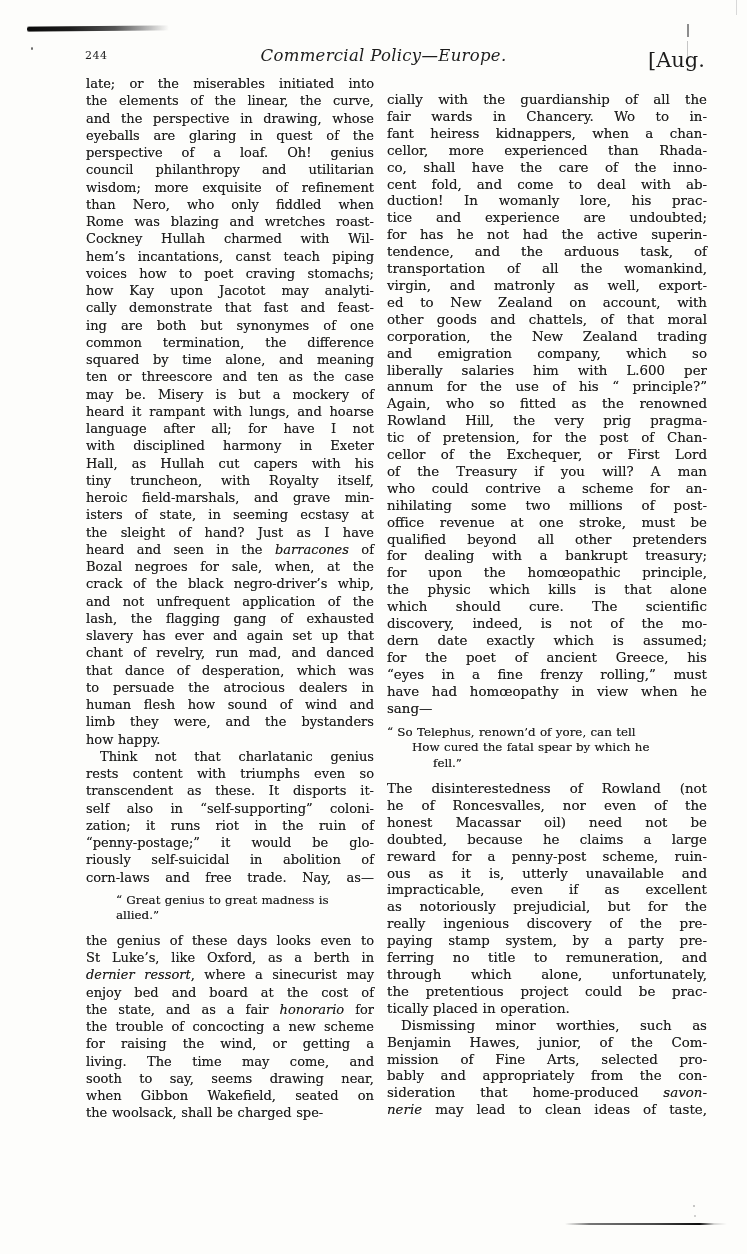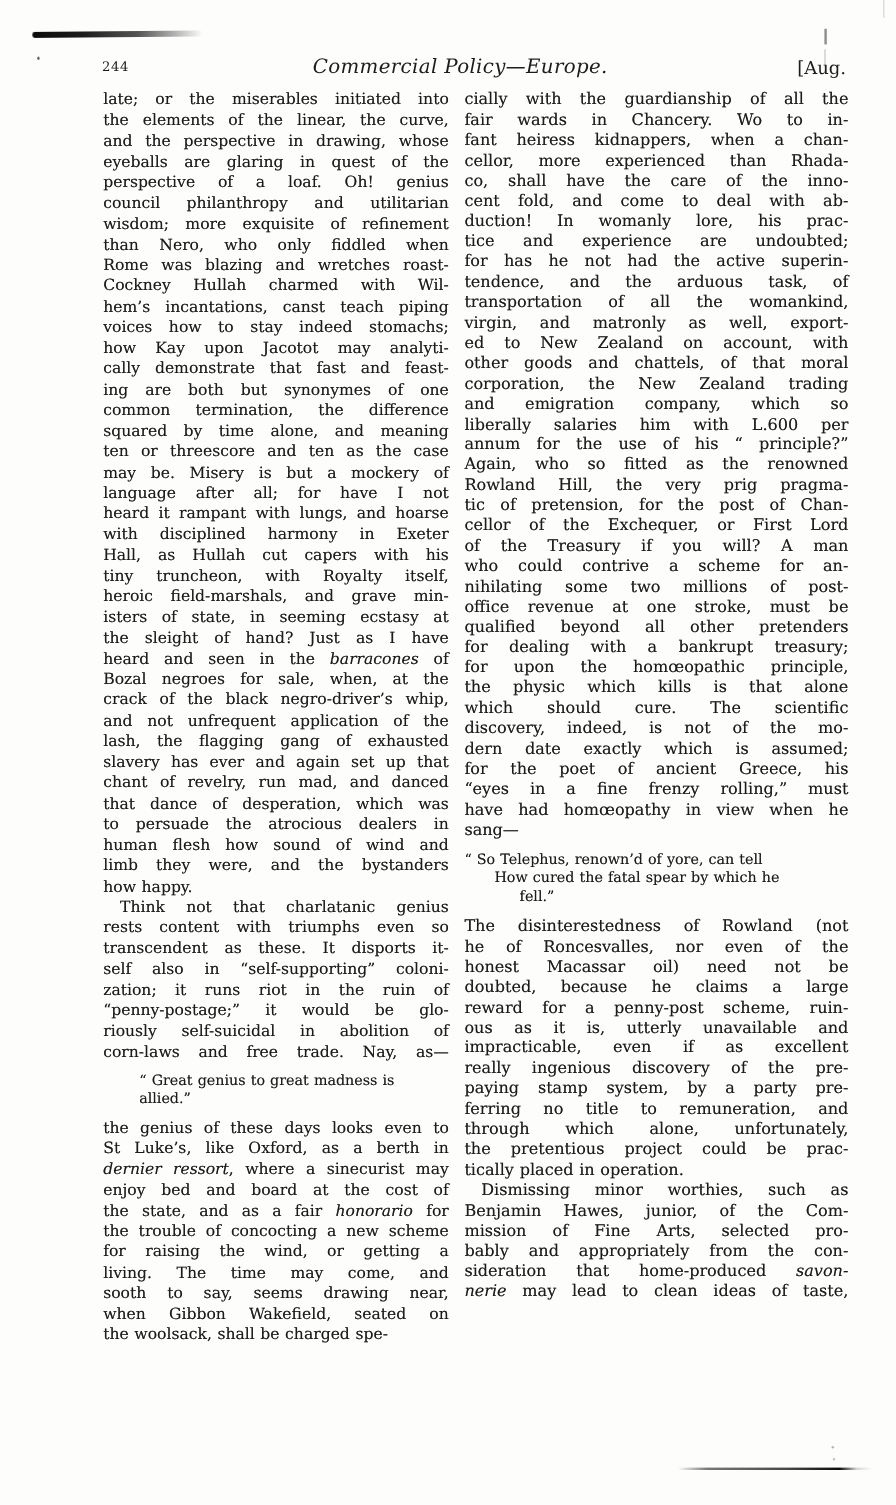--- a/index.html
+++ b/index.html
@@ -8,25 +8,25 @@
     background:#fdfdfb;
     font-family:"DejaVu Serif","Liberation Serif",serif;
     color:#1c1c1c;
     -webkit-font-smoothing:antialiased;
   }
   .page{position:absolute;inset:0;}
   
   .hdr-num{position:absolute;left:85px;top:49px;font-size:11px;letter-spacing:.5px;}
   .hdr-title{position:absolute;left:20px;right:0;top:46px;text-align:center;
     font-style:italic;font-size:16.5px;letter-spacing:.3px;}
-  .hdr-issue{position:absolute;right:42px;top:48px;font-size:15px;}
+  .hdr-issue{position:absolute;right:42px;top:48px;font-size:21px;}
   
   .col{position:absolute;text-shadow:0 0 .4px rgba(20,20,20,.55);}
   #col-left{left:86px;top:75px;width:288px;font-size:13px;line-height:17.25px;}
-  #col-right{left:387px;top:76px;width:320px;font-size:13.4px;line-height:16.9px;}
+  #col-right{left:387px;top:92px;width:320px;font-size:13.4px;line-height:16.9px;}
   .ln{text-align:justify;text-align-last:justify;word-spacing:.5px;}
   .ln.e{text-align-last:left;}
   .ln.i{text-indent:14px;}
   .ln.q{font-size:11.9px;text-align:left;text-align-last:left;line-height:15.5px;}
   .ln.in1{padding-left:30px;}
   .ln.in2{padding-left:25px;}
   .ln.in3{padding-left:46px;}
   .ln.mt{margin-top:7px;}
   .ln.mb{margin-bottom:8px;}
   .ln.mt2{margin-top:10px;}
@@ -67,30 +67,30 @@
       <div class="ln">the elements of the linear, the curve,</div>
       <div class="ln">and the perspective in drawing, whose</div>
       <div class="ln">eyeballs are glaring in quest of the</div>
       <div class="ln">perspective of a loaf. Oh! genius</div>
       <div class="ln">council philanthropy and utilitarian</div>
       <div class="ln">wisdom; more exquisite of refinement</div>
       <div class="ln">than Nero, who only fiddled when</div>
       <div class="ln">Rome was blazing and wretches roast-</div>
       <div class="ln">Cockney Hullah charmed with Wil-</div>
       <div class="ln">hem’s incantations, canst teach piping</div>
-      <div class="ln">voices how to stay indeed stomachs;</div>
+      <div class="ln">voices how to poet craving stomachs;</div>
       <div class="ln">how Kay upon Jacotot may analyti-</div>
       <div class="ln">cally demonstrate that fast and feast-</div>
       <div class="ln">ing are both but synonymes of one</div>
       <div class="ln">common termination, the difference</div>
       <div class="ln">squared by time alone, and meaning</div>
       <div class="ln">ten or threescore and ten as the case</div>
       <div class="ln">may be. Misery is but a mockery of</div>
+      <div class="ln">heard it rampant with lungs, and hoarse</div>
       <div class="ln">language after all; for have I not</div>
-      <div class="ln">heard it rampant with lungs, and hoarse</div>
       <div class="ln">with disciplined harmony in Exeter</div>
       <div class="ln">Hall, as Hullah cut capers with his</div>
       <div class="ln">tiny truncheon, with Royalty itself,</div>
       <div class="ln">heroic field-marshals, and grave min-</div>
       <div class="ln">isters of state, in seeming ecstasy at</div>
       <div class="ln">the sleight of hand? Just as I have</div>
       <div class="ln">heard and seen in the <i>barracones</i> of</div>
       <div class="ln">Bozal negroes for sale, when, at the</div>
       <div class="ln">crack of the black negro-driver’s whip,</div>
       <div class="ln">and not unfrequent application of the</div>
@@ -164,20 +164,21 @@
       <div class="ln q mt">“ So Telephus, renown’d of yore, can tell</div>
       <div class="ln q in2">How cured the fatal spear by which he</div>
       <div class="ln q in3 mb">fell.”</div>
       <div class="ln mt2">The disinterestedness of Rowland (not</div>
       <div class="ln">he of Roncesvalles, nor even of the</div>
       <div class="ln">honest Macassar oil) need not be</div>
       <div class="ln">doubted, because he claims a large</div>
       <div class="ln">reward for a penny-post scheme, ruin-</div>
       <div class="ln">ous as it is, utterly unavailable and</div>
       <div class="ln">impracticable, even if as excellent</div>
+      <div class="ln">as notoriously prejudicial, but for the</div>
       <div class="ln">really ingenious discovery of the pre-</div>
       <div class="ln">paying stamp system, by a party pre-</div>
       <div class="ln">ferring no title to remuneration, and</div>
       <div class="ln">through which alone, unfortunately,</div>
       <div class="ln">the pretentious project could be prac-</div>
       <div class="ln e">tically placed in operation.</div>
       <div class="ln i">Dismissing minor worthies, such as</div>
       <div class="ln">Benjamin Hawes, junior, of the Com-</div>
       <div class="ln">mission of Fine Arts, selected pro-</div>
       <div class="ln">bably and appropriately from the con-</div>

